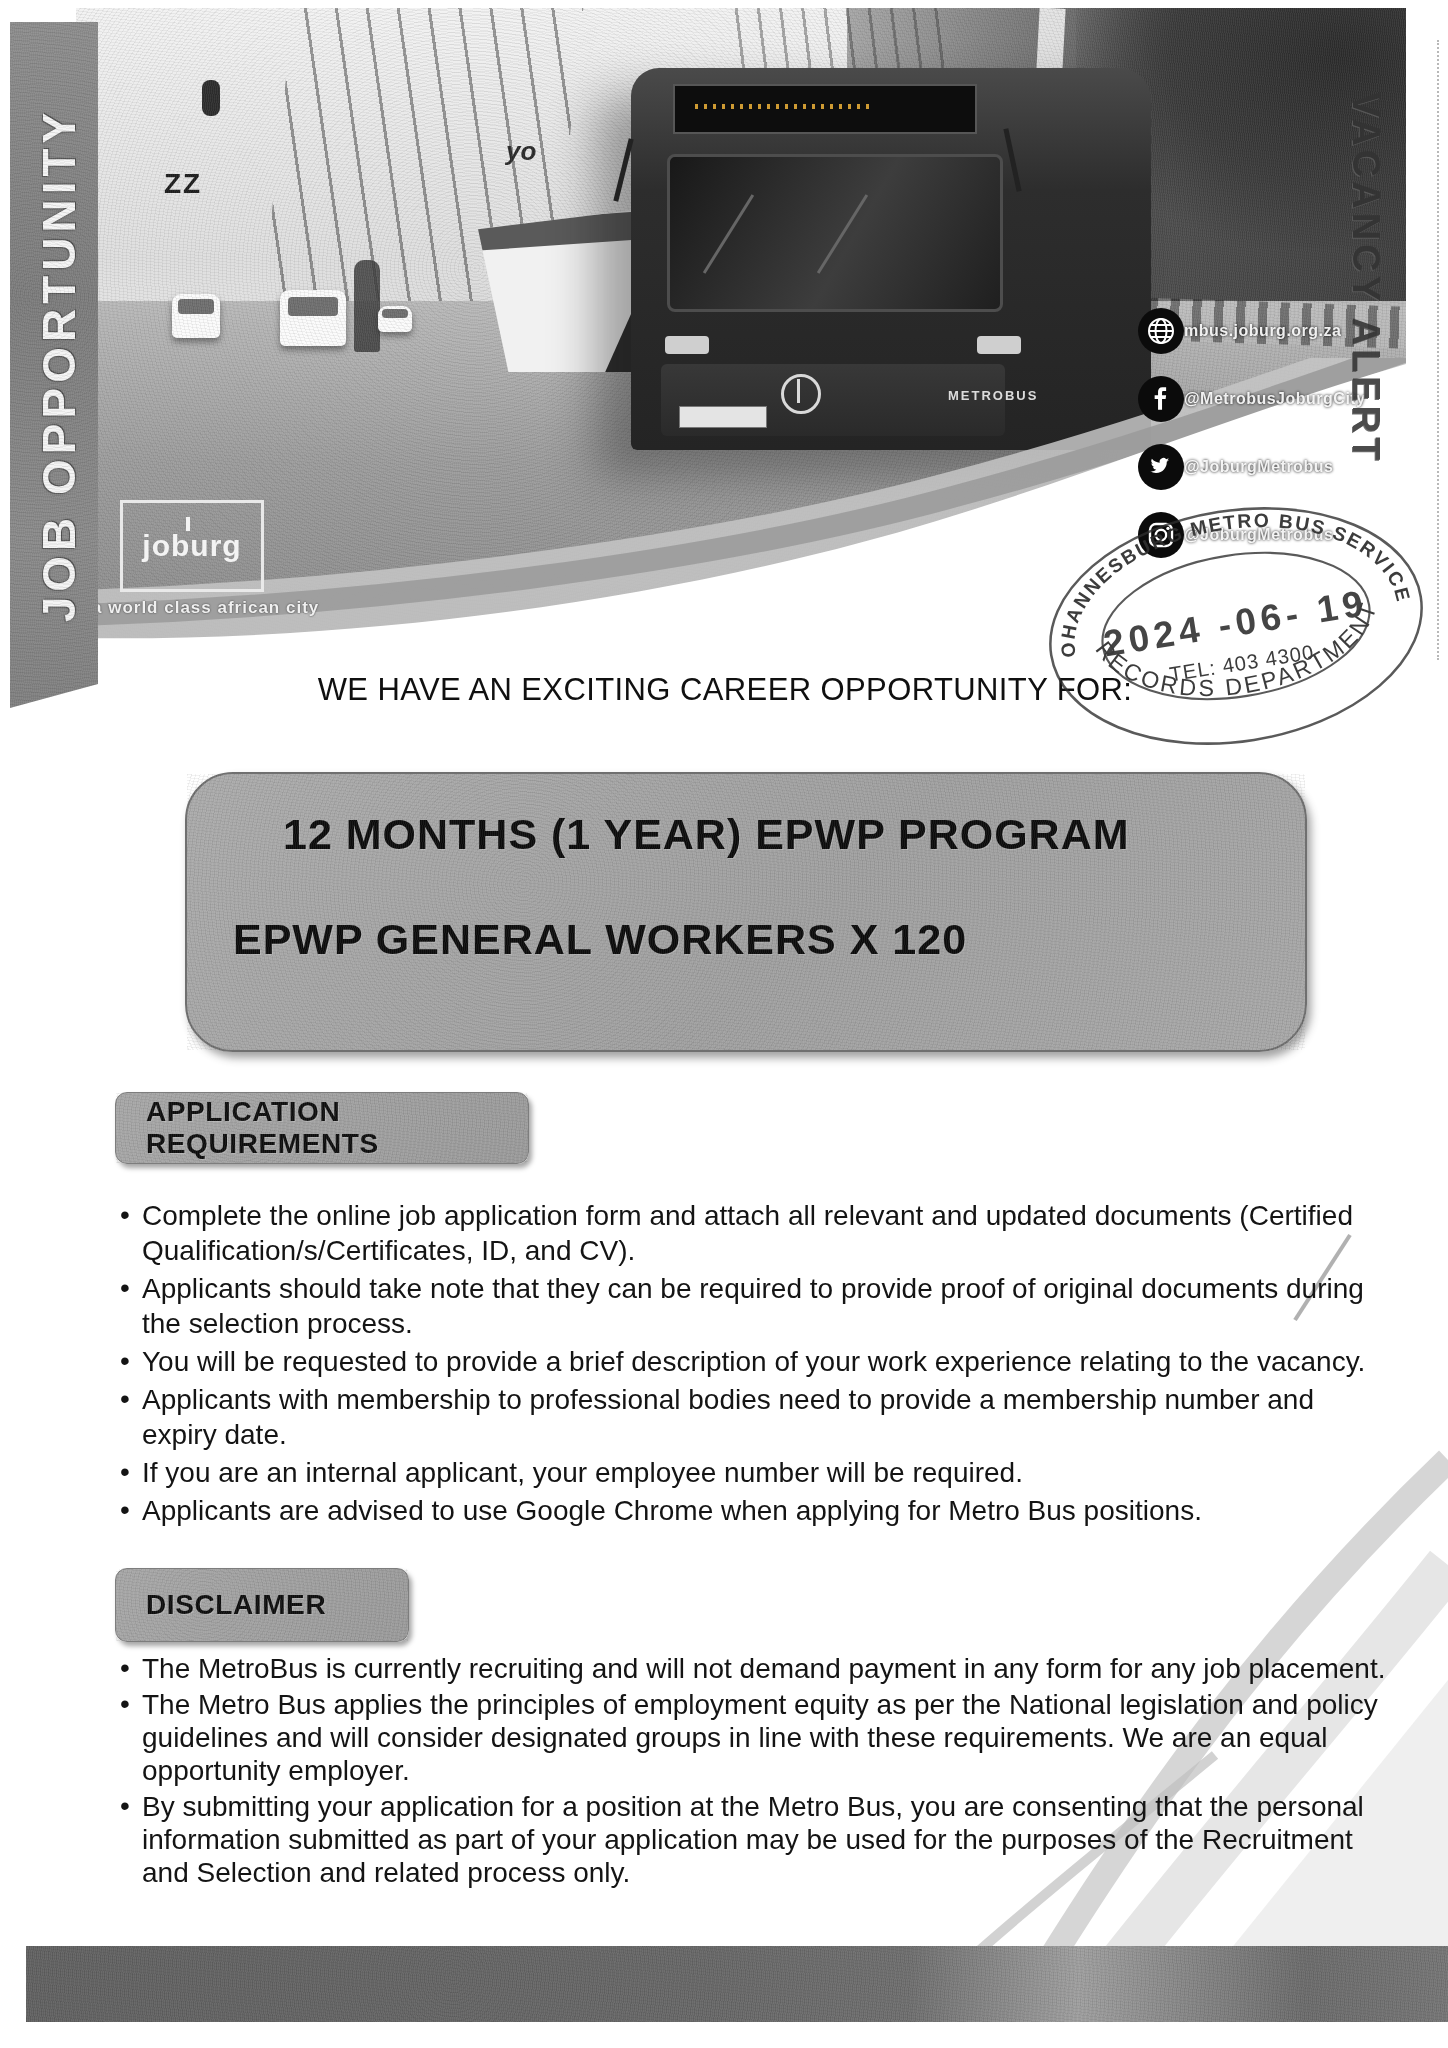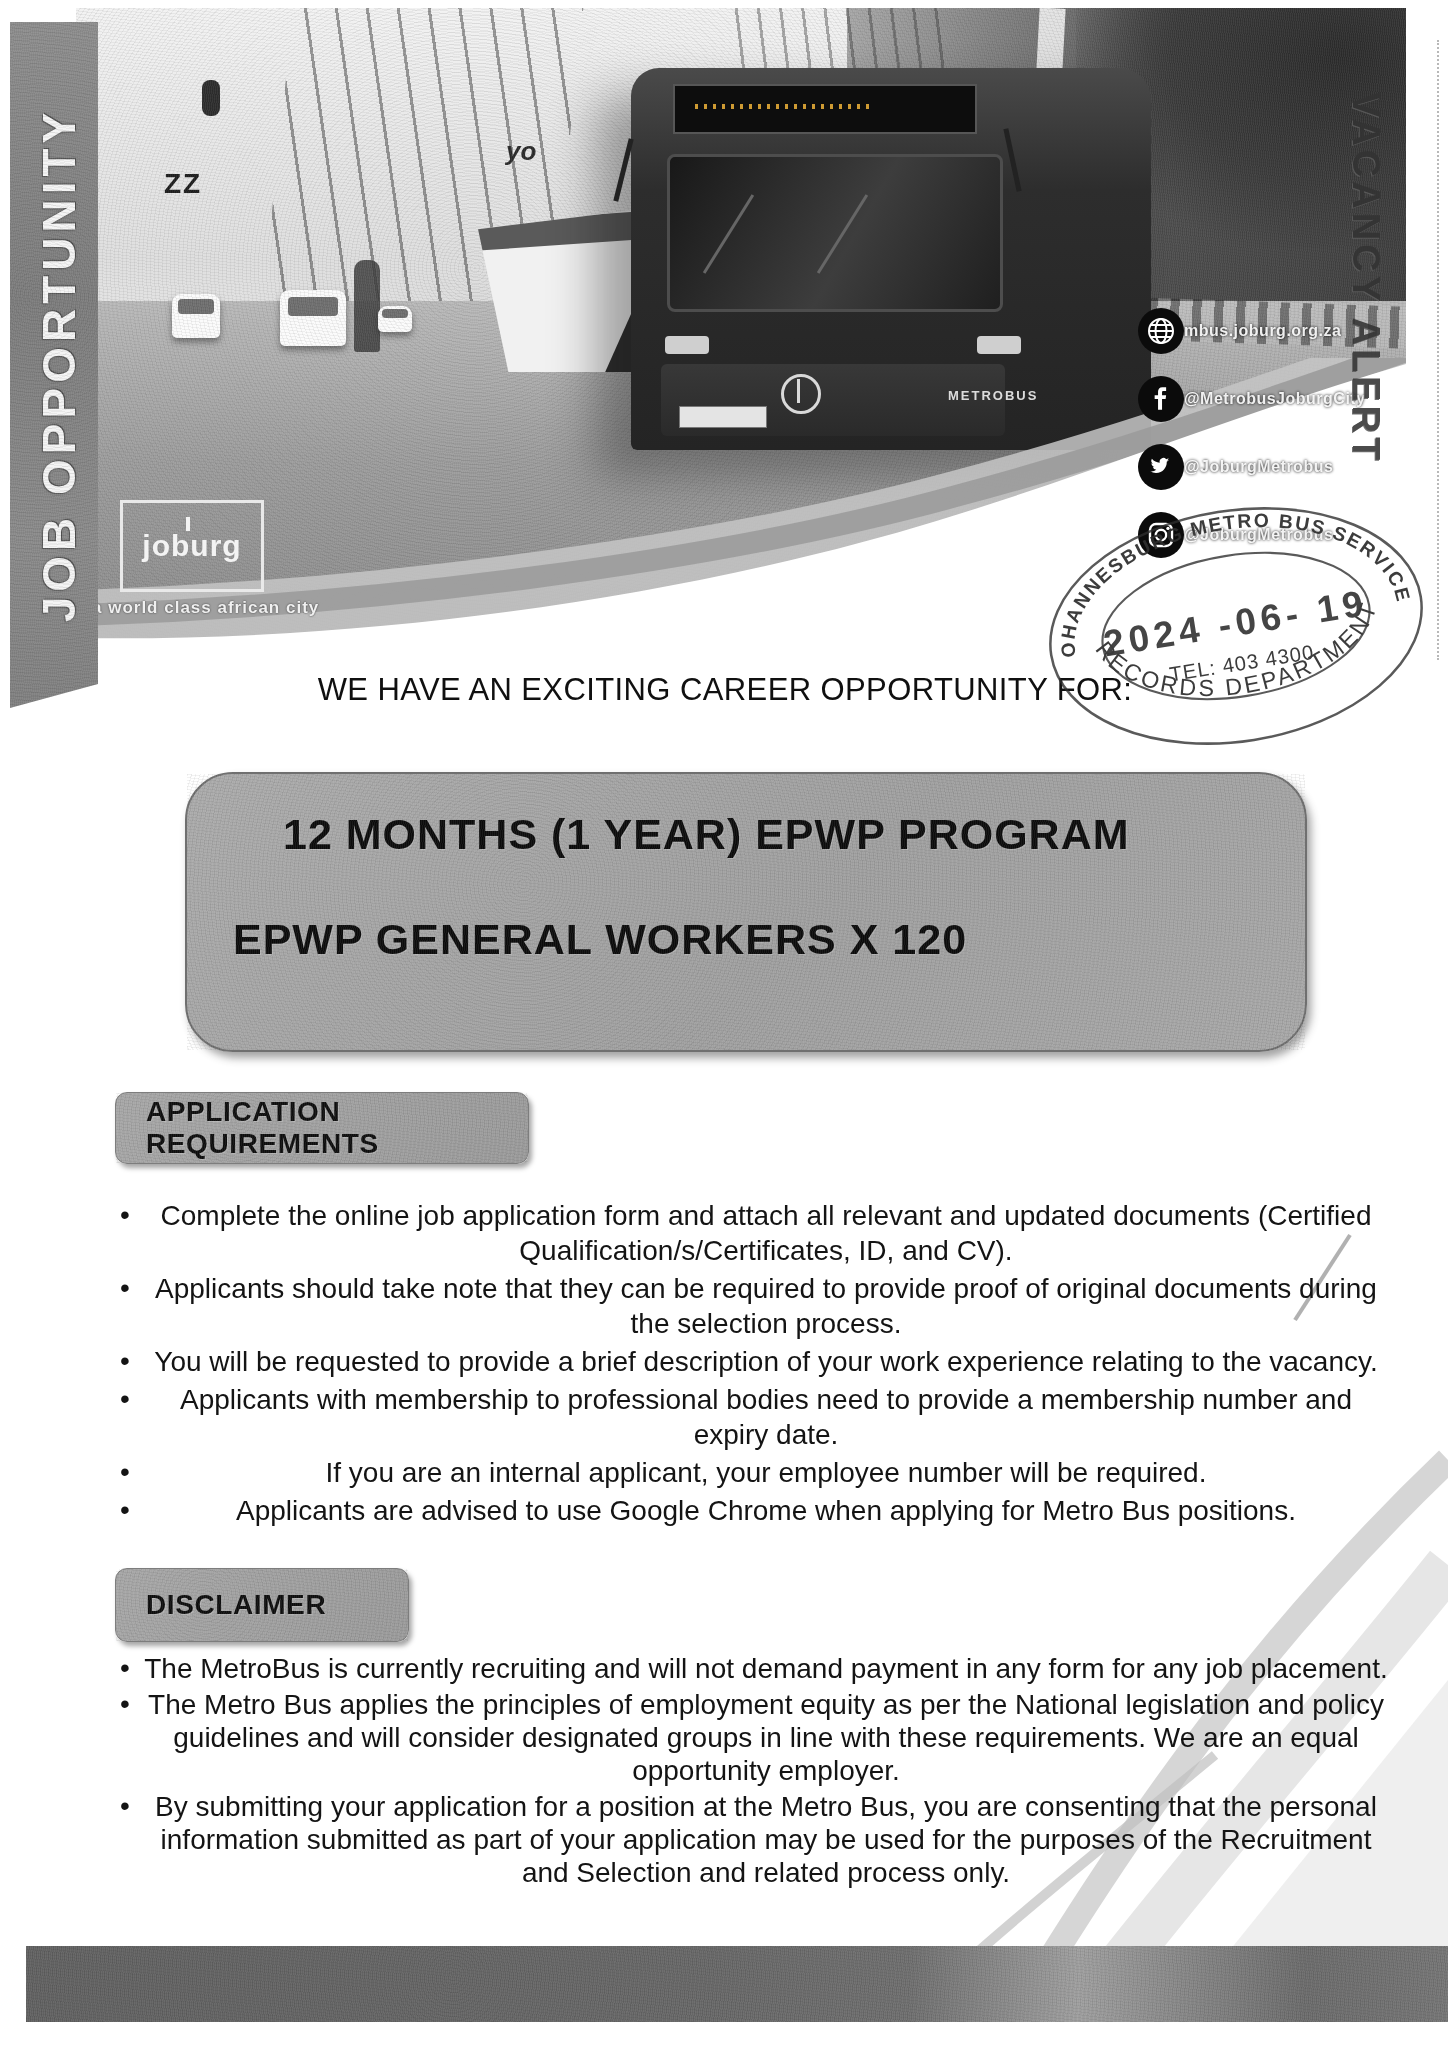--- a/index.html
+++ b/index.html
@@ -114,21 +114,21 @@
     border:1px solid #7d7d7d;border-radius:12px;box-shadow:3px 4px 5px rgba(0,0,0,.35);
     display:flex;align-items:center;padding-left:30px;
     font-weight:bold;font-size:28px;color:#0e0e0e;letter-spacing:.6px;text-shadow:1px 1px 0 rgba(255,255,255,.2);}
   #req-badge{left:115px;top:1092px;width:382px;height:70px;}
   #disc-badge{left:115px;top:1568px;width:262px;height:72px;}
   
   .blist{position:absolute;left:118px;z-index:2;width:1272px;list-style:none;margin:0;padding:0;
     font-size:28px;line-height:35px;color:#141414;}
   #req-list{top:1198px;}
   #disc-list{top:1652px;line-height:33px;}
-  .blist li{position:relative;padding-left:24px;margin-bottom:3px;text-align:center;}
+  .blist li{position:relative;padding-left:24px;margin-bottom:3px;}
   .blist li::before{content:"\2022";position:absolute;left:2px;top:-1px;}
   
   #swoosh{position:absolute;left:0;top:0;width:1448px;height:2048px;z-index:0;pointer-events:none;}
   
   #footer-bar{position:absolute;left:26px;top:1946px;width:1422px;height:76px;z-index:1;
     background:linear-gradient(90deg,#616161 0%,#676767 48%,#6e6e6e 62%,#9e9e9e 74%,#8b8b8b 80%,#6b6b6b 90%,#757575 100%);}
 </style>
 </head>
 <body>
 

